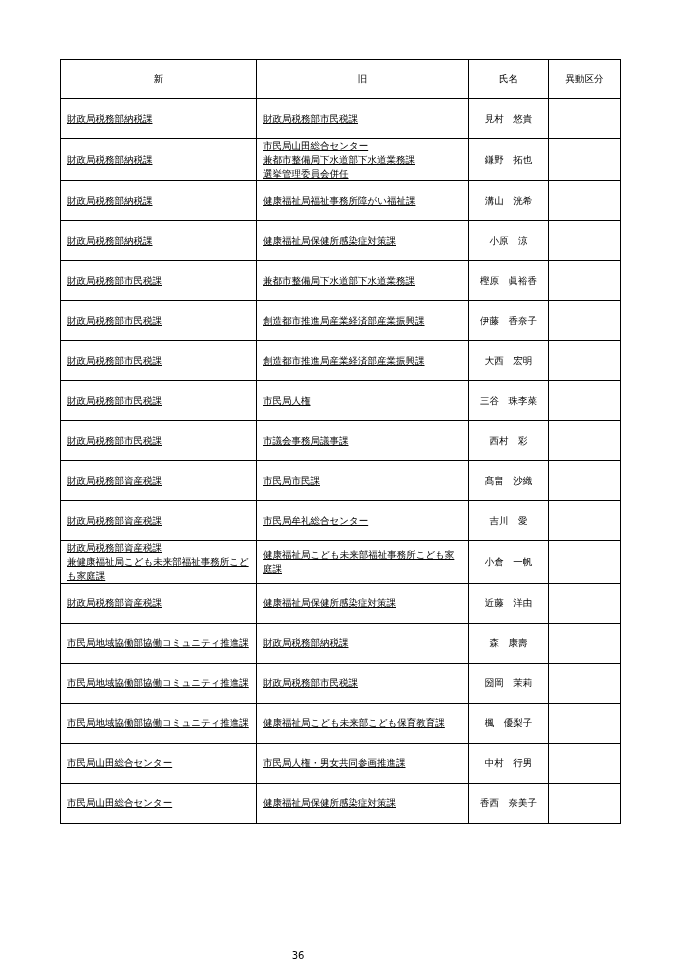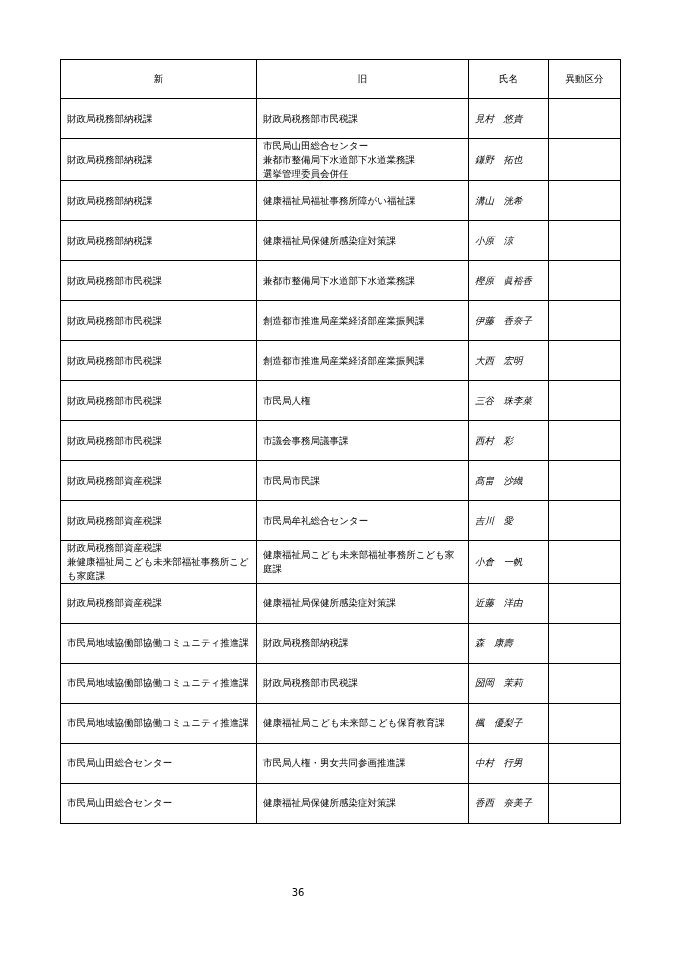--- a/index.html
+++ b/index.html
@@ -50,32 +50,33 @@
   .col-name  { width: 80px; }
   .col-class { width: 72px; }
 
   tbody td {
     height: 39px;
   }
   tbody td.c-new, tbody td.c-old {
     text-align: left;
   }
   tbody td.c-name {
+    text-align: center;
     white-space: pre;
-    font-style: italic;
   }
   tbody td.c-class {
     text-align: center;
   }
   .multiline {
     white-space: pre-line;
+    text-decoration: underline;
   }
   .page-number {
     position: absolute;
-    top: 887px;
+    top: 950px;
     left: 0;
     width: 596px;
     text-align: center;
     font-size: 10px;
   }
 </style>
 </head>
 <body>
 
 <div class="page">

